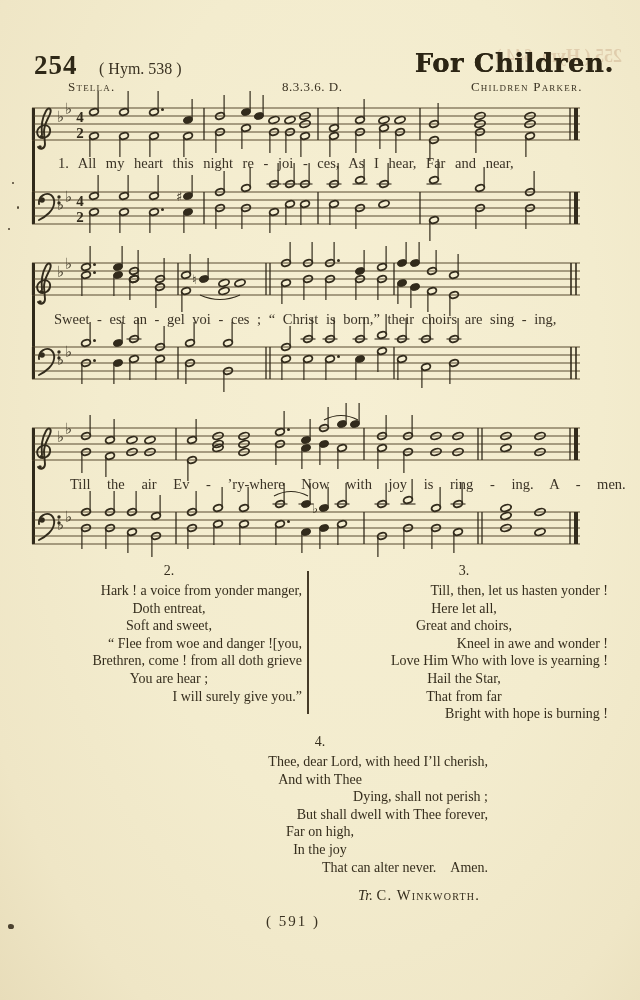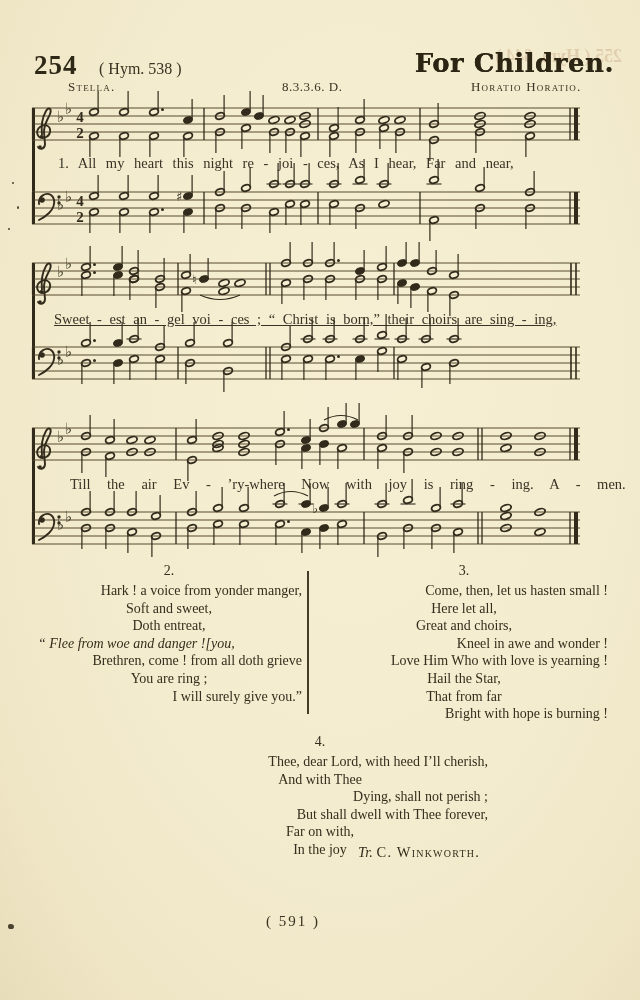--- a/index.html
+++ b/index.html
@@ -18,52 +18,52 @@
   .tune-name{left:44px;}
   .meter{left:258px;letter-spacing:.5px;}
   .composer{left:447px;}
   .ghost{position:absolute;left:452px;top:46px;width:170px;font-size:18px;font-weight:bold;color:#bd9572;
     opacity:.33;transform:scaleX(-1);filter:blur(.6px);text-align:left;}
   
   .staff{position:absolute;left:28px;}
   .sysbar{position:absolute;left:32px;width:2.5px;background:#2f2919;}
   .lyrics{position:absolute;left:46px;width:532px;font-size:14.5px;color:#3a3225;white-space:nowrap;}
   .lyr-1{word-spacing:6px;padding-left:12px;}
-  .lyr-2{word-spacing:4px;padding-left:8px;text-decoration:underline;}
+  .lyr-2{word-spacing:4px;padding-left:8px;}
   .lyr-3{word-spacing:13px;padding-left:24px;}
   
   .verse{position:absolute;font-size:14px;color:#352d1d;}
   .vnum{text-align:center;font-size:14px;margin-bottom:3px;}
   .vline{line-height:17.6px;}
   .vl-l{text-align:right;padding-left:10px;}
   .vl-c{text-align:center;}
-  .vl-s{display:flex;justify-content:flex-start;padding-left:2px;font-style:italic;}
+  .vl-s{display:flex;justify-content:flex-end;padding-left:2px;}
   .col-divider{position:absolute;left:307px;top:571px;width:1.5px;height:143px;background:#463b28;}
   .v4 .vl-l{padding-left:24px;}
-  .translator{position:absolute;left:300px;top:844px;width:180px;text-align:right;font-size:14.5px;color:#352d1d;}
+  .translator{position:absolute;left:300px;top:887px;width:180px;text-align:right;font-size:14.5px;color:#352d1d;}
   .translator .tr{font-style:italic;}
   .translator .nm{font-variant:small-caps;letter-spacing:1.2px;}
   .page-number{position:absolute;left:238px;top:913px;width:110px;text-align:center;font-size:15px;
     letter-spacing:2px;color:#3a3222;}
   .speck{position:absolute;background:#4c4230;border-radius:50%;}
 </style>
 </head>
 <body>
 
 <div class="page">
 
   <div class="ghost">255 ( Hym. 644 )</div>
 
   <div class="hymn-number">254</div>
   <div class="hymn-ref">( Hym. 538 )</div>
   <div class="page-title">For Children.</div>
 
   <div class="caption tune-name sc">Stella.</div>
   <div class="caption meter">8.3.3.6. D.</div>
-  <div class="caption composer sc">Horatio Horatio.</div>
+  <div class="caption composer sc">Children Parker.</div>
 
   <div class="sysbar" style="top:108px;height:116px;"></div>
   <svg class="staff" style="top:74px;" width="556" height="100" viewBox="0 0 556 100">
       <line x1="4" y1="34" x2="552" y2="34" stroke="#584b31" stroke-width="1.05"></line>
       <line x1="4" y1="42" x2="552" y2="42" stroke="#584b31" stroke-width="1.05"></line>
       <line x1="4" y1="50" x2="552" y2="50" stroke="#584b31" stroke-width="1.05"></line>
       <line x1="4" y1="58" x2="552" y2="58" stroke="#584b31" stroke-width="1.05"></line>
       <line x1="4" y1="66" x2="552" y2="66" stroke="#584b31" stroke-width="1.05"></line>
       <line x1="5" y1="34" x2="5" y2="66" stroke="#322b1c" stroke-width="2.2"></line>
       <path d="M 15 64 C 9 64 7 57 12 53 C 17 49 23 52 22 58 C 21 63 16 65 13 62" fill="none" stroke="#322b1c" stroke-width="1.9" stroke-linecap="round"></path>
@@ -580,55 +580,56 @@
       <line x1="425.9" y1="55.5" x2="425.9" y2="75" stroke="#322b1c" stroke-width="1.2"></line>
       <ellipse cx="478" cy="50" rx="5.3" ry="3.1" transform="rotate(-18 478 50)" fill="none" stroke="#322b1c" stroke-width="1.8"></ellipse>
       <ellipse cx="512" cy="54" rx="5.3" ry="3.1" transform="rotate(-18 512 54)" fill="none" stroke="#322b1c" stroke-width="1.8"></ellipse>
       <path d="M 246 18 Q 263 9 280 18" fill="none" stroke="#322b1c" stroke-width="1.2"></path>
     </svg>
 
   <div class="verse" style="left:36px;top:563px;width:266px;">
     <div class="vnum">2.</div>
     <div class="vlines">
         <div class="vline vl-l">Hark ! a voice from yonder manger,</div>
+        <div class="vline vl-c">Doth entreat,</div>
         <div class="vline vl-c">Soft and sweet,</div>
-        <div class="vline vl-c">Doth entreat,</div>
         <div class="vline vl-s">
           <span>“ Flee from woe and danger !</span>
           <span>[you,</span>
         </div>
         <div class="vline vl-l">Brethren, come ! from all doth grieve</div>
-        <div class="vline vl-c">You are ring ;</div>
+        <div class="vline vl-c">You are hear ;</div>
         <div class="vline vl-l">I will surely give you.”</div>
       </div>
   </div>
   <div class="col-divider"></div>
   <div class="verse" style="left:320px;top:563px;width:288px;">
     <div class="vnum">3.</div>
     <div class="vlines">
-        <div class="vline vl-l">Come, then, let us hasten small !</div>
+        <div class="vline vl-l">Till, then, let us hasten yonder !</div>
         <div class="vline vl-c">Here let all,</div>
         <div class="vline vl-c">Great and choirs,</div>
         <div class="vline vl-l">Kneel in awe and wonder !</div>
         <div class="vline vl-l">Love Him Who with love is yearning !</div>
         <div class="vline vl-c">Hail the Star,</div>
         <div class="vline vl-c">That from far</div>
         <div class="vline vl-l">Bright with hope is burning !</div>
       </div>
   </div>
 
   <div class="verse v4" style="left:152px;top:734px;width:336px;">
     <div class="vnum">4.</div>
     <div class="vlines">
         <div class="vline vl-l">Thee, dear Lord, with heed I’ll cherish,</div>
         <div class="vline vl-c">And with Thee</div>
         <div class="vline vl-l">Dying, shall not perish ;</div>
         <div class="vline vl-l">But shall dwell with Thee forever,</div>
-        <div class="vline vl-c">Far on with,</div>
+        <div class="vline vl-c">Far on high,</div>
         <div class="vline vl-c">In the joy</div>
+        <div class="vline vl-l">That can alter never.  Amen.</div>
       </div>
   </div>
 
   <div class="translator">
     <span class="tr">Tr.</span>
     <span class="nm">C. Winkworth.</span>
   </div>
 
   <div class="page-number">( 591 )</div>
 

